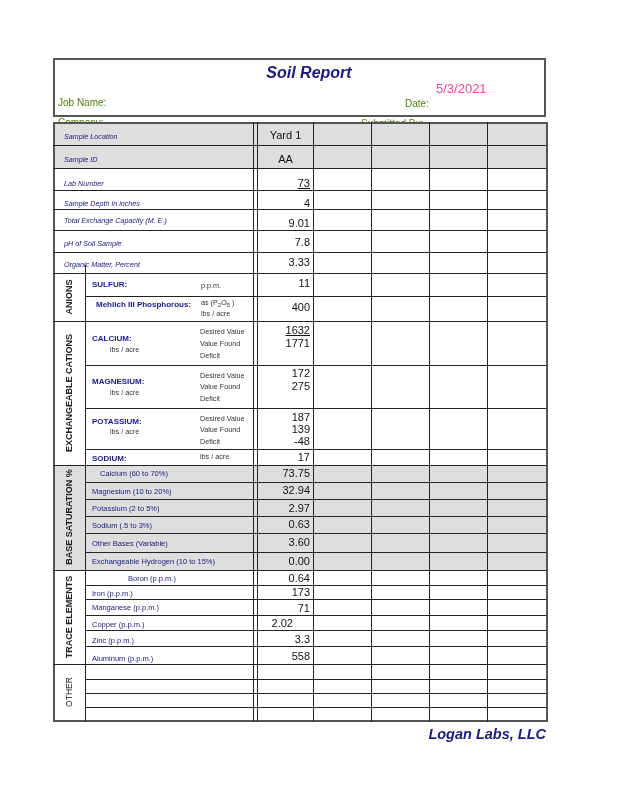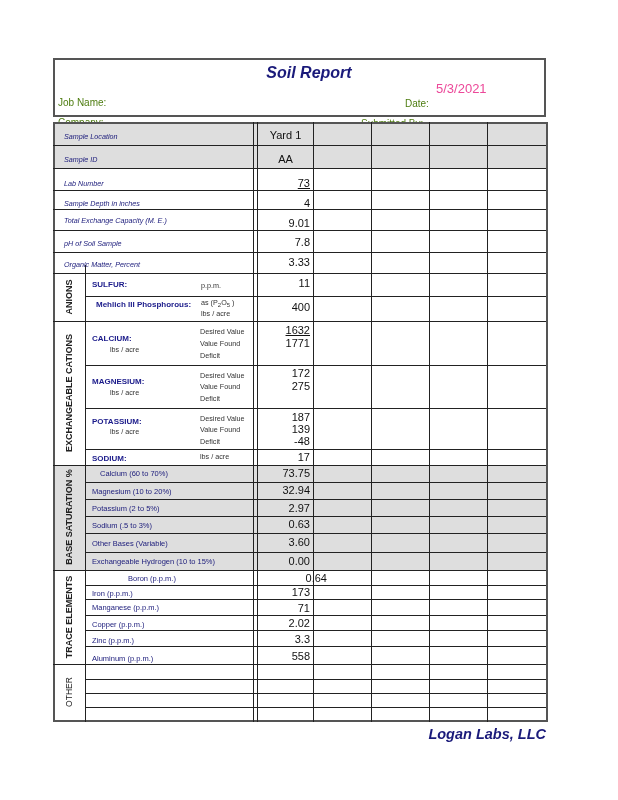--- a/index.html
+++ b/index.html
@@ -153,27 +153,27 @@
   <div class="val" style="left:205px;top:380px;">2.97</div>
   <div class="lbl" style="left:39px;top:399px;">Sodium (.5 to 3%)</div>
   <div class="val" style="left:205px;top:396px;">0.63</div>
   <div class="lbl" style="left:39px;top:417px;">Other Bases (Variable)</div>
   <div class="val" style="left:205px;top:414px;">3.60</div>
   <div class="lbl" style="left:39px;top:435px;">Exchangeable Hydrogen (10 to 15%)</div>
   <div class="val" style="left:205px;top:433px;">0.00</div>
 
   <div class="sect" style="left:-34px;top:490px;width:100px;">TRACE ELEMENTS</div>
   <div class="lbl" style="left:39px;top:452px;padding-left:36px;">Boron (p.p.m.)</div>
-  <div class="val" style="left:222px;top:450px;">0.64</div>
+  <div class="val" style="left:205px;top:450px;">0.64</div>
   <div class="lbl" style="left:39px;top:467px;">Iron (p.p.m.)</div>
   <div class="val" style="left:205px;top:464px;">173</div>
   <div class="lbl" style="left:39px;top:481px;">Manganese (p.p.m.)</div>
   <div class="val" style="left:205px;top:480px;">71</div>
   <div class="lbl" style="left:39px;top:498px;">Copper (p.p.m.)</div>
-  <div class="val" style="left:205px;top:495px;">2.02</div>
+  <div class="val" style="left:188px;top:495px;">2.02</div>
   <div class="lbl" style="left:39px;top:514px;">Zinc (p.p.m.)</div>
   <div class="val" style="left:205px;top:511px;">3.3</div>
   <div class="lbl" style="left:39px;top:532px;">Aluminum (p.p.m.)</div>
   <div class="val" style="left:205px;top:528px;">558</div>
 
   <div class="sect" style="left:-9px;top:565px;width:50px;font-weight:normal;font-size:8.5px;">OTHER</div>
 </div>
 
 <div id="footer" class="abs">Logan Labs, LLC</div>
 

